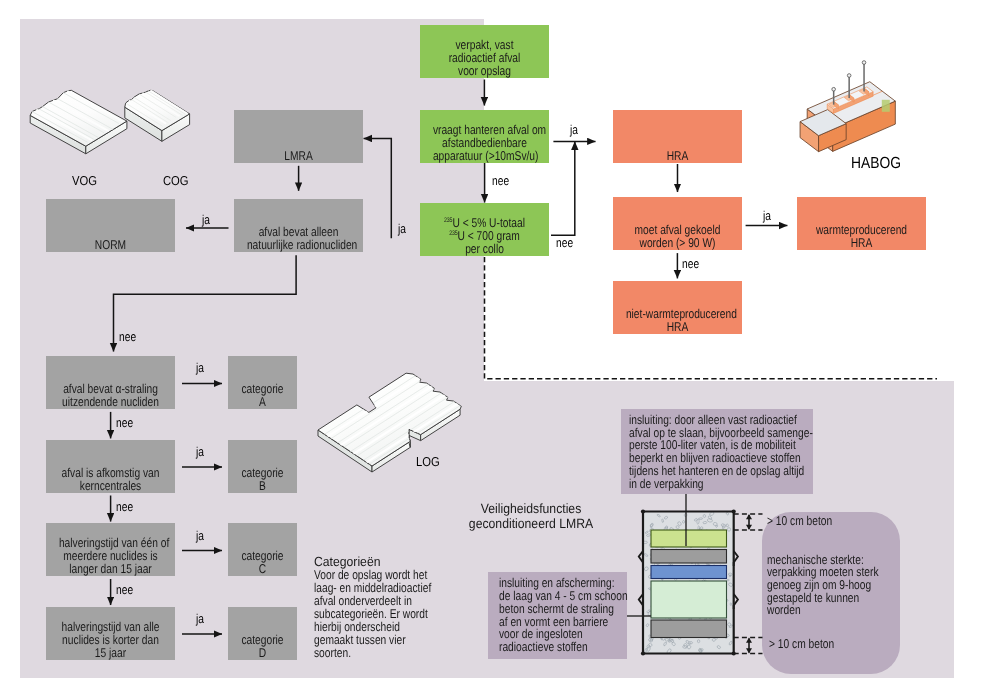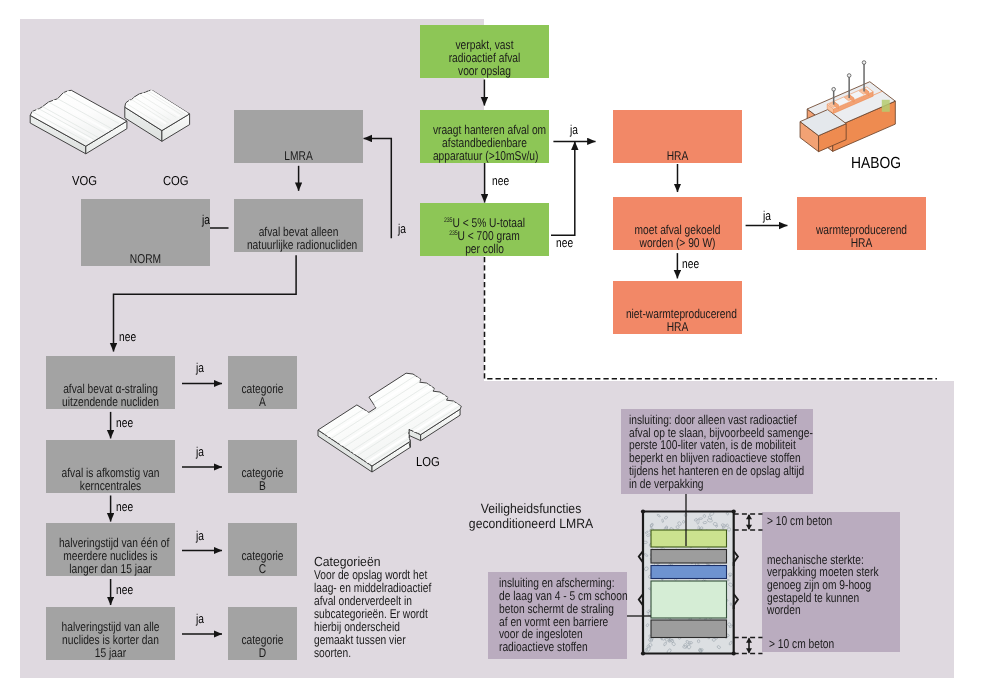--- a/index.html
+++ b/index.html
@@ -82,21 +82,21 @@
       <span class="sx"><sup class="iso">235</sup>U &lt; 700 gram</span>
       <span class="sx">per collo</span>
     </div>
   </div>
 
   <div class="node purple" style="left:234px;top:110px;width:129px;height:53px;">
       <div class="txwrap">
         <span class="sx">LMRA</span>
       </div>
     </div>
-  <div class="node purple" style="left:46px;top:199px;width:129px;height:67px;margin-left:35px;">
+  <div class="node purple" style="left:46px;top:199px;width:129px;height:53px;">
       <div class="txwrap">
         <span class="sx">NORM</span>
       </div>
     </div>
   <div class="node purple" style="left:234px;top:199px;width:129px;height:53px;">
       <div class="txwrap">
         <span class="sx">afval bevat alleen</span>
         <span class="sx">natuurlijke radionucliden</span>
       </div>
     </div>
@@ -294,21 +294,21 @@
       <div class="txwrap">
         <span class="sx">insluiting en afscherming:</span>
         <span class="sx">de laag van 4 - 5 cm schoon</span>
         <span class="sx">beton schermt de straling</span>
         <span class="sx">af en vormt een barriere</span>
         <span class="sx">voor de ingesloten</span>
         <span class="sx">radioactieve stoffen</span>
       </div>
     </div>
 
-  <div class="tbox" style="left:762px;top:511.5px;width:138px;height:140px;padding:0;">
+  <div class="tbox" style="left:762px;top:511.5px;width:138px;height:162px;padding:0;border-radius:29px;">
     <div style="position:absolute;left:5.4px;top:3.6px;">
         <div class="txwrap">
           <span class="sx">&gt; 10 cm beton</span>
         </div>
       </div>
     <div style="position:absolute;left:5.4px;top:42.3px;width:130px;line-height:12.6px;">
         <div class="txwrap">
           <span class="sx">mechanische sterkte:</span>
           <span class="sx">verpakking moeten sterk</span>
           <span class="sx">genoeg zijn om 9-hoog</span>

